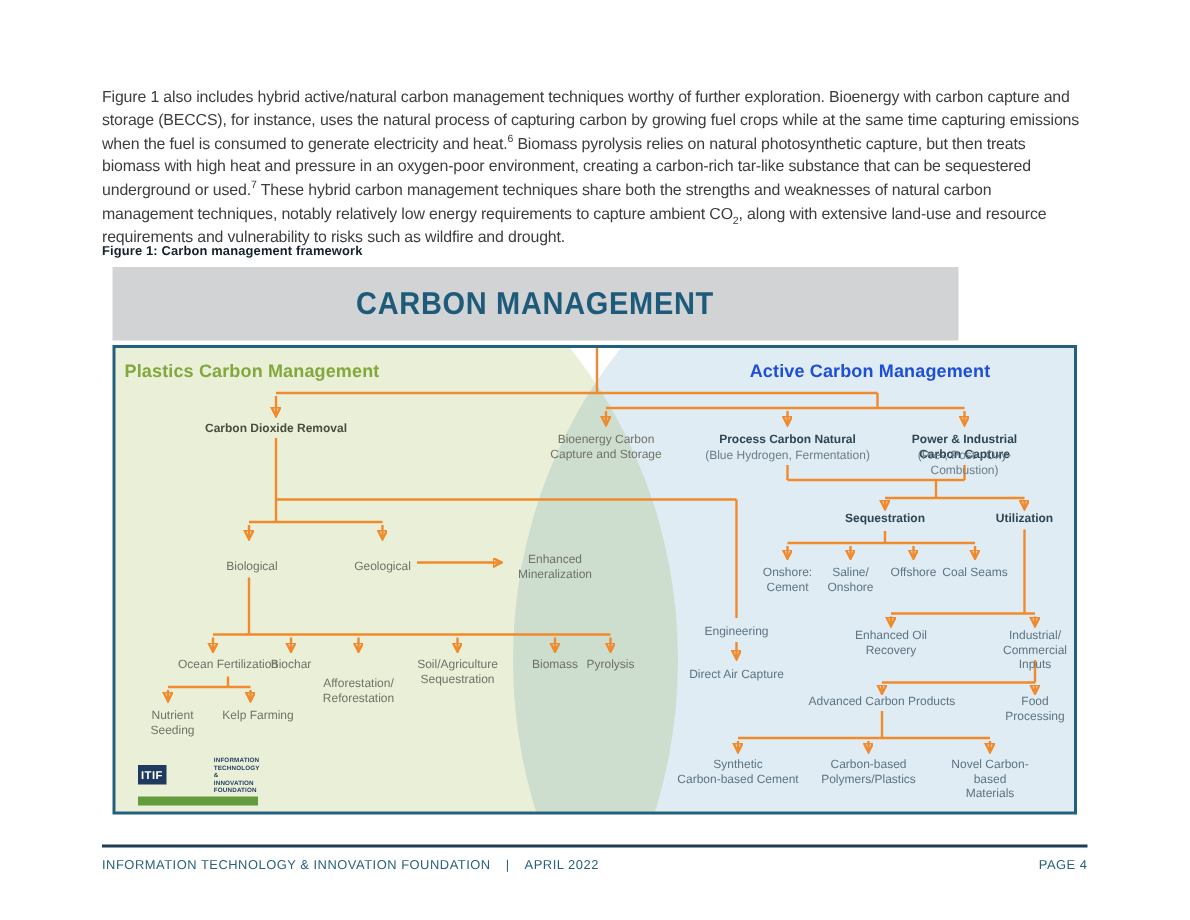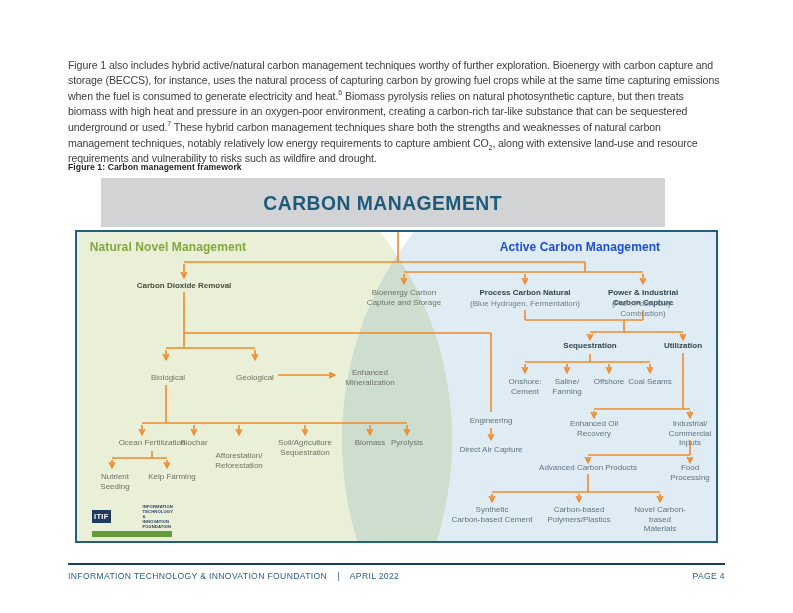--- a/index.html
+++ b/index.html
@@ -11,21 +11,21 @@
   .para{position:absolute;left:68px;top:47px;width:656px;
         font-size:10.6px;line-height:15.6px;color:#3d3d3d;letter-spacing:-0.1px;}
   .para sup{font-size:7px;line-height:0;}
   .para sub{font-size:7px;line-height:0;}
 
   .figcap{position:absolute;left:68px;top:162px;font-size:8.6px;font-weight:bold;
           color:#14202b;letter-spacing:0.1px;}
 
   
   .fig-header{position:absolute;left:75px;top:178px;width:564px;height:49px;
-              background:#d2d3d4;display:flex;align-items:center;justify-content:center;margin-left:26px;}
+              background:#d2d3d4;display:flex;align-items:center;justify-content:center;}
   .fig-title{font-size:21px;font-weight:bold;color:#1e5a7a;letter-spacing:0.5px;
              transform:scaleX(.92);white-space:nowrap;}
   .fig-body{position:absolute;left:75px;top:230px;width:639px;height:309px;
             border:2px solid #23607d;background:#ffffff;overflow:hidden;}
   .ell{position:absolute;border-radius:50%;mix-blend-mode:multiply;}
   .ell-left{left:-225px;top:-112px;width:600px;height:640px;background:#eaefd8;}
   .ell-right{left:265px;top:-112px;width:600px;height:640px;background:#e0ecf3;}
   .wires{position:absolute;left:0;top:0;z-index:2;}
   .wires path{stroke:#f08a2c;stroke-width:1.6;fill:none;}
   .arrows path{marker-end:url(#ah);}
@@ -109,21 +109,21 @@
         <path d="M517 179 V184"></path>
           <path d="M613 179 V184"></path>
         <path d="M511 225 V229"></path>
           <path d="M613 225 V229"></path>
         <path d="M415 262 V268"></path>
           <path d="M502 262 V268"></path>
           <path d="M583 262 V268"></path>
       </g>
     </svg>
 
-    <div class="branch nat" style="left:91px;top:8px">Natural Novel Management</div>
+    <div class="branch nat" style="left:91px;top:8px">Plastics Carbon Management</div>
     <div class="branch act" style="left:503px;top:8px">Active Carbon Management</div>
 
     <div class="nl hd" style="left:107px;top:49px">Carbon Dioxide Removal</div>
     <div class="nl" style="left:327px;top:56px">Bioenergy Carbon
 Capture and Storage</div>
     <div class="nl hdb" style="left:448px;top:56px">Process Carbon Natural</div>
     <div class="nl b sub" style="left:448px;top:67px">(Blue Hydrogen, Fermentation)</div>
     <div class="nl hdb" style="left:566px;top:56px">Power &amp; Industrial Carbon Capture</div>
     <div class="nl b sub" style="left:566px;top:67px">(Pre-, Post-, Oxy-Combustion)</div>
     <div class="nl" style="left:91px;top:141px">Biological</div>
@@ -141,21 +141,21 @@
     <div class="nl" style="left:38px;top:240px">Nutrient
 Seeding</div>
     <div class="nl" style="left:95px;top:240px">Kelp Farming</div>
     <div class="nl b" style="left:414px;top:184px">Engineering</div>
     <div class="nl b" style="left:414px;top:213px">Direct Air Capture</div>
     <div class="nl hdb" style="left:513px;top:109px">Sequestration</div>
     <div class="nl hdb" style="left:606px;top:109px">Utilization</div>
     <div class="nl b" style="left:448px;top:145px">Onshore:
 Cement</div>
     <div class="nl b" style="left:490px;top:145px">Saline/
-Farming</div>
+Onshore</div>
     <div class="nl b" style="left:532px;top:145px">Offshore</div>
     <div class="nl b" style="left:573px;top:145px">Coal Seams</div>
     <div class="nl b" style="left:517px;top:187px">Enhanced Oil
 Recovery</div>
     <div class="nl b" style="left:613px;top:187px">Industrial/
 Commercial Inputs</div>
     <div class="nl b" style="left:511px;top:231px">Advanced Carbon Products</div>
     <div class="nl b" style="left:613px;top:231px">Food Processing</div>
     <div class="nl b" style="left:415px;top:273px">Synthetic
 Carbon-based Cement</div>

